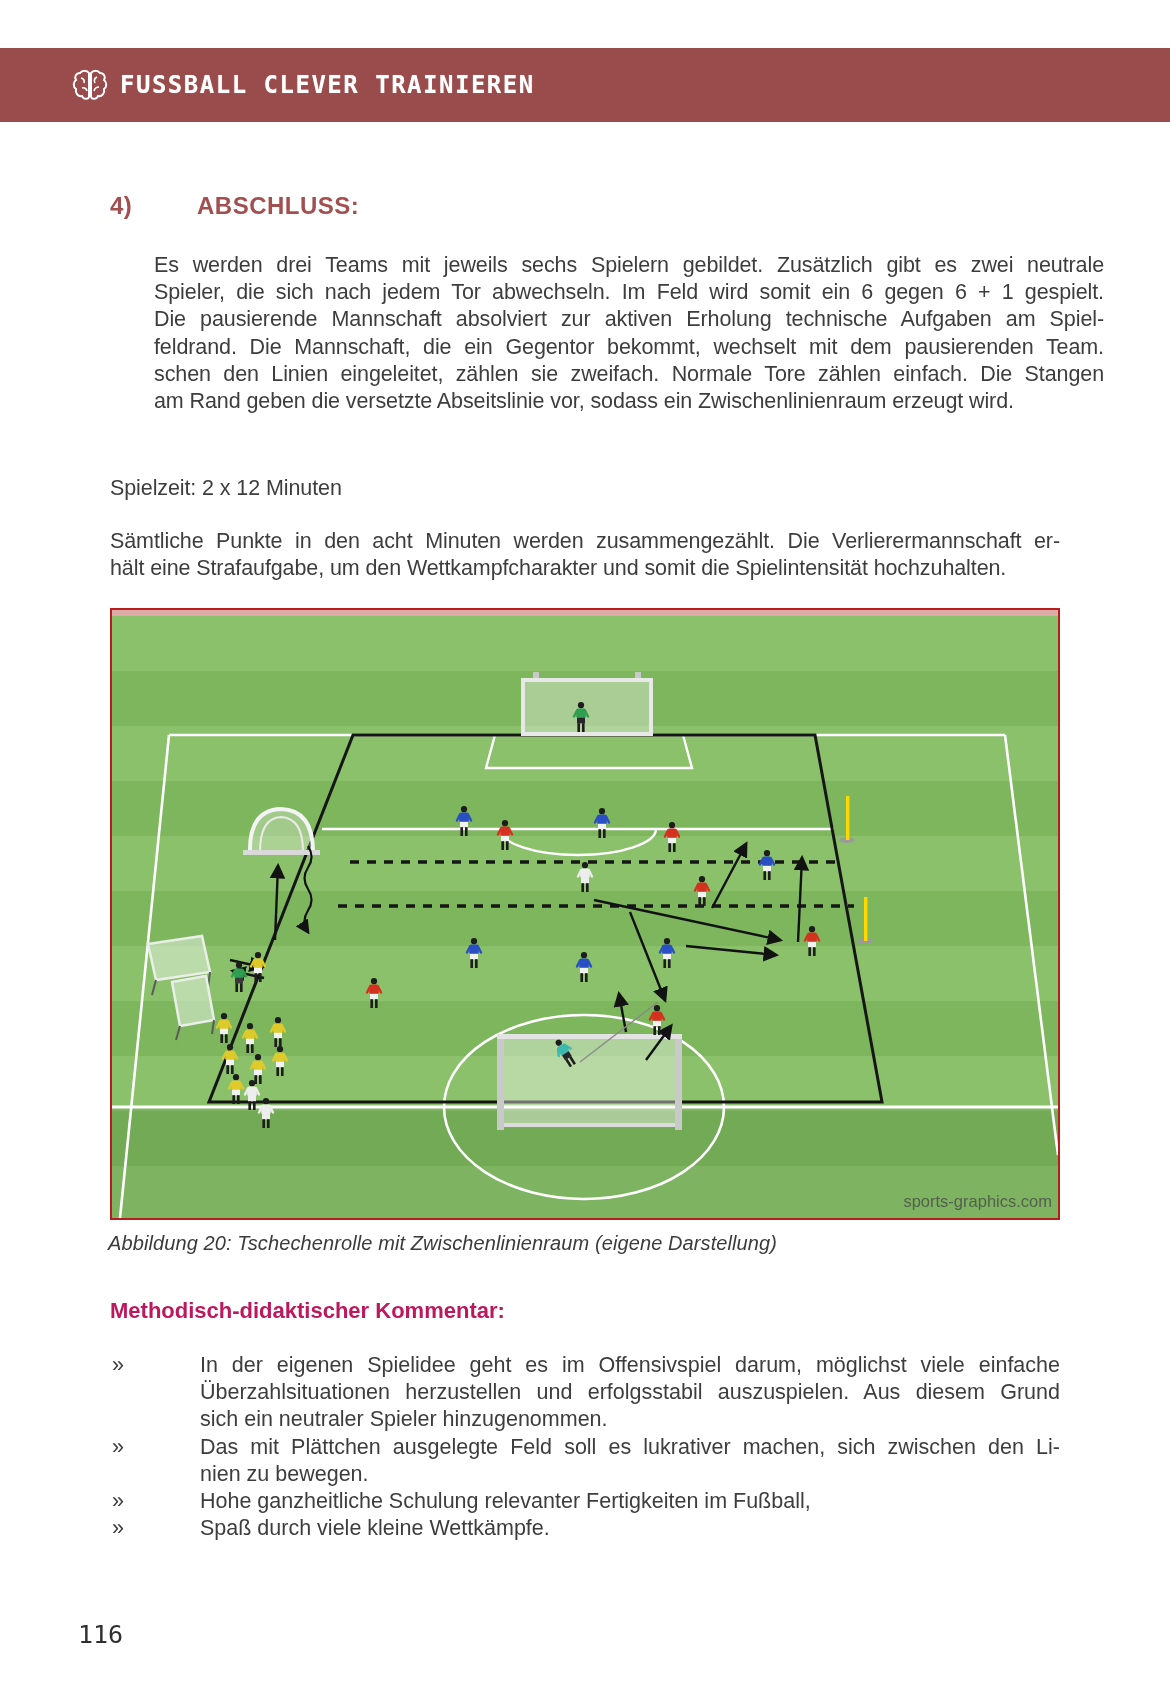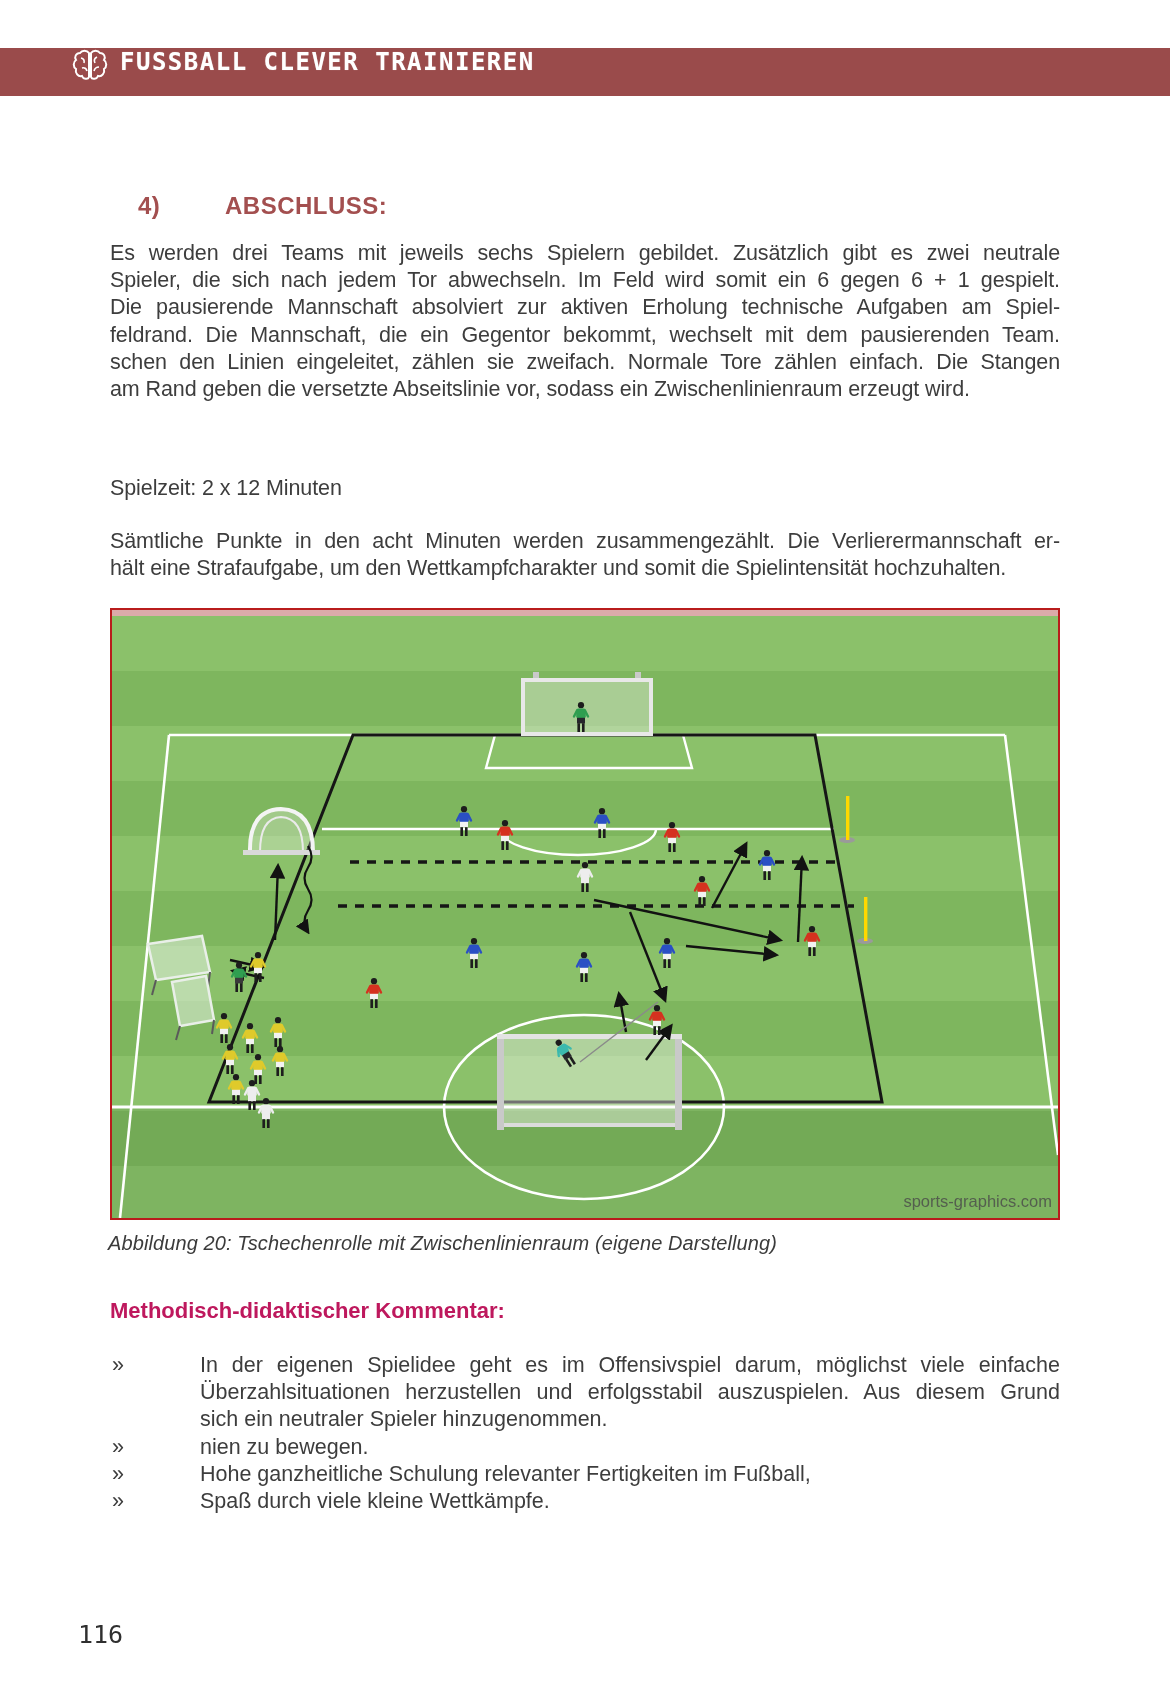--- a/index.html
+++ b/index.html
@@ -2,35 +2,35 @@
 <html lang="de"><head>
 <meta charset="utf-8">
 <style>
   html,body{margin:0;padding:0;background:#ffffff;}
   .page{
     position:relative; width:1170px; height:1701px; background:#ffffff;
     font-family:"Liberation Sans", sans-serif; color:#3d3d3d; overflow:hidden;
   }
   
   .header-bar{
-    position:absolute; left:0; top:48px; width:1170px; height:48px;
-    display:flex; 
+    position:absolute; left:0; top:48px; width:1170px; height:74px;
+    display:flex; align-items:center;
   }
   .brain-wrap{margin-left:72px; width:36px; height:34px; flex:0 0 auto;}
   .header-title{
     margin-left:12px;
     font-family:"DejaVu Sans Mono", monospace;
     font-weight:bold; font-size:24px; letter-spacing:1.5px; color:#ffffff;
     text-shadow:0 0 1px rgba(255,255,255,.4);
     white-space:nowrap;
   }
   
   .section-heading{
     position:absolute; left:110px; top:192px; width:950px;
-    font-weight:bold; font-size:24px; letter-spacing:0.5px;margin-left:28px;
+    font-weight:bold; font-size:24px; letter-spacing:0.5px;
   }
   .section-heading .sec-no{display:inline-block; width:87px;}
   
   .para{
     position:absolute; left:110px; width:950px;
     font-size:21.5px; line-height:27.2px; letter-spacing:-0.1px;
   }
   .jl{text-align:justify; text-align-last:justify; text-justify:inter-word;}
   .ll{text-align:left;}
   
@@ -69,21 +69,21 @@
         <path d="M9 10 q4 1 3 5 M25 9 q-4 2 -2 6 M10 20 q4 -1 5 3 M27 19 q-4 0 -5 4" fill="none" stroke="#ffffff" stroke-width="1.6"></path>
       </svg>
     </div>
     <div class="header-title" style="color: rgb(255, 255, 255);">FUSSBALL CLEVER TRAINIEREN</div>
   </div>
 
   <div class="section-heading" style="color: rgb(163, 79, 79);">
     <span class="sec-no">4)</span><span>ABSCHLUSS:</span>
   </div>
 
-  <div class="para" style="top:240px;" id="para1">
+  <div class="para" style="top:252px;margin-left:44px;" id="para1">
       <div class="jl">Es werden drei Teams mit jeweils sechs Spielern gebildet. Zusätzlich gibt es zwei neutrale</div>
       <div class="jl">Spieler, die sich nach jedem Tor abwechseln. Im Feld wird somit ein 6 gegen 6 + 1 gespielt.</div>
       <div class="jl">Die pausierende Mannschaft absolviert zur aktiven Erholung technische Aufgaben am Spiel-</div>
       <div class="jl">feldrand. Die Mannschaft, die ein Gegentor bekommt, wechselt mit dem pausierenden Team.</div>
       <div class="jl">schen den Linien eingeleitet, zählen sie zweifach. Normale Tore zählen einfach. Die Stangen</div>
       <div class="ll">am Rand geben die versetzte Abseitslinie vor, sodass ein Zwischenlinienraum erzeugt wird.</div>
     </div>
 
   <div class="para ll" style="top:475px;">Spielzeit: 2 x 12 Minuten</div>
 
@@ -413,20 +413,21 @@
 
   <div class="bullets" id="bullets">
       <div class="bullet-item">
      <span class="bullet-marker">»</span>
      <div class="jl">In der eigenen Spielidee geht es im Offensivspiel darum, möglichst viele einfache</div>
         <div class="jl">Überzahlsituationen herzustellen und erfolgsstabil auszuspielen. Aus diesem Grund</div>
         <div class="ll">sich ein neutraler Spieler hinzugenommen.</div>
    </div>
       <div class="bullet-item">
      <span class="bullet-marker">»</span>
+     <div class="jl">Das mit Plättchen ausgelegte Feld soll es lukrativer machen, sich zwischen den Li-</div>
         <div class="ll">nien zu bewegen.</div>
    </div>
       <div class="bullet-item">
      <span class="bullet-marker">»</span>
      <div class="ll">Hohe ganzheitliche Schulung relevanter Fertigkeiten im Fußball,</div>
    </div>
       <div class="bullet-item">
      <span class="bullet-marker">»</span>
      <div class="ll">Spaß durch viele kleine Wettkämpfe.</div>
    </div>

